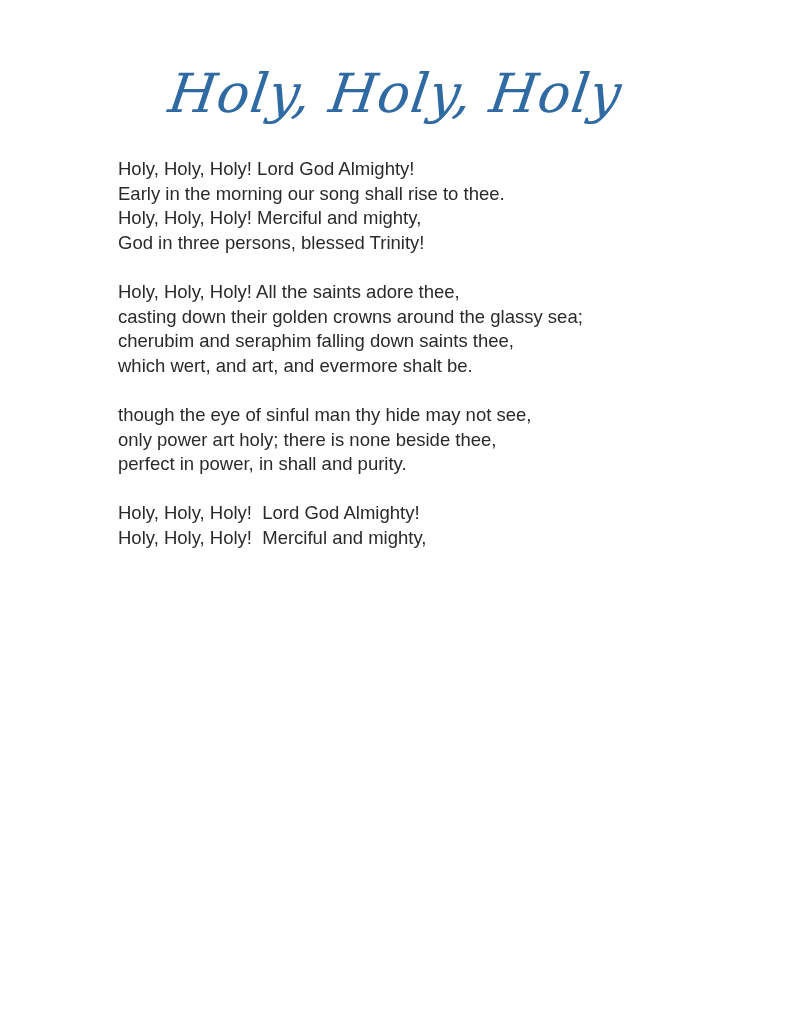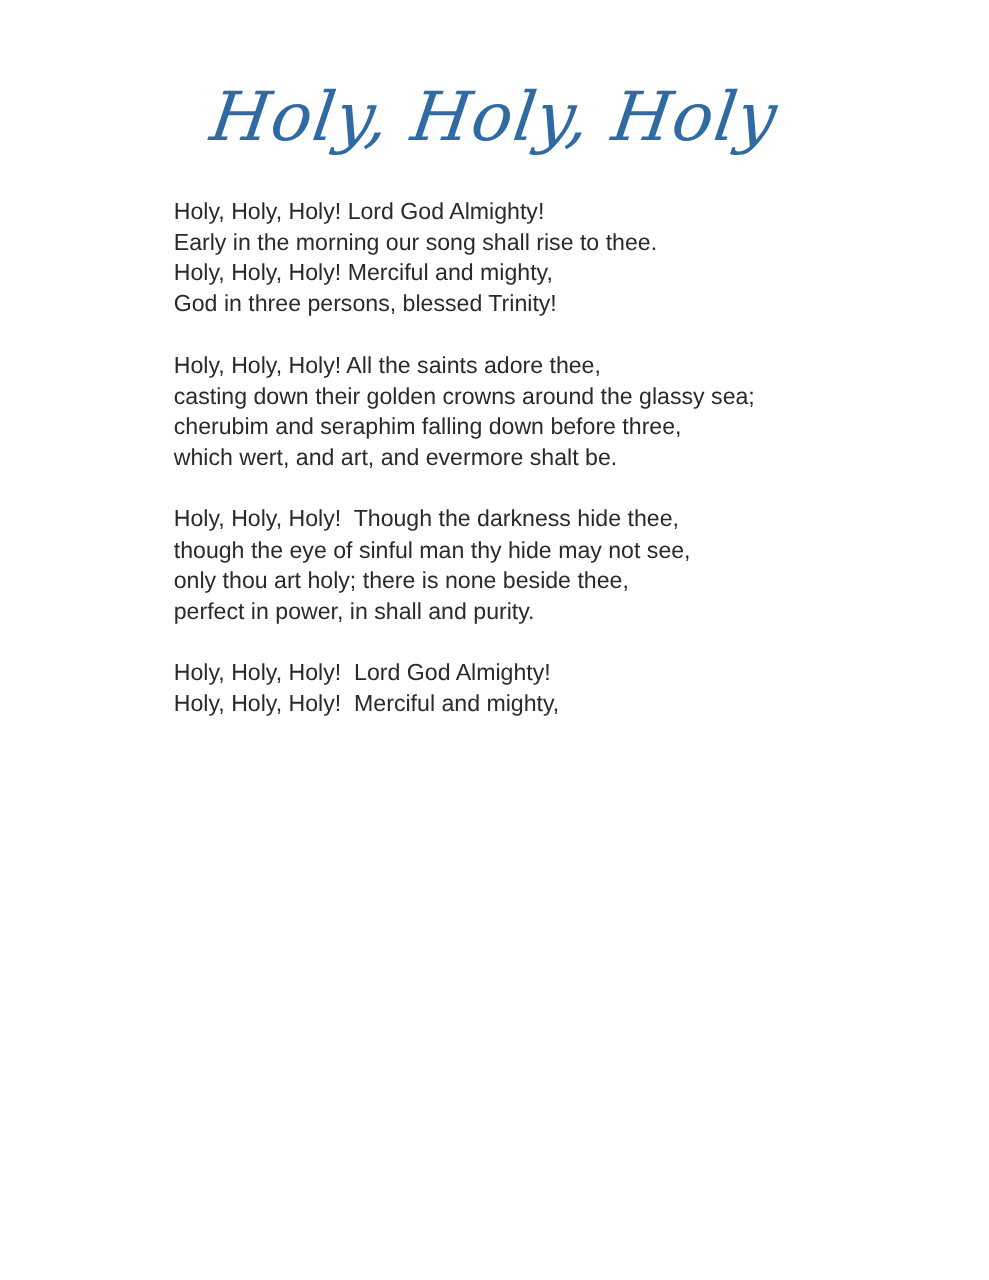--- a/index.html
+++ b/index.html
@@ -9,43 +9,42 @@
       font-family: "DejaVu Serif", serif; font-style: italic;
       font-size: 54px; color: #2f6aa3; letter-spacing: 1px;
       transform: skewX(-8deg);
     }
     .lyrics {
       position: absolute; left: 118px; top: 157px; width: 600px;
       font-family: "Liberation Sans", sans-serif; font-size: 18.5px;
       color: #2a2a2a; line-height: 24.6px;
     }
     .verse { margin: 0 0 24.6px 0; }
-    .line { white-space: pre; display: block; margin-left: 21px; }
+    .line { white-space: pre; display: block; }
   </style>
 </head>
 <body>
 
 <div class="title">Holy, Holy, Holy</div>
 
 <div class="lyrics">
   <div class="verse">
     <span class="line">Holy, Holy, Holy! Lord God Almighty!</span>
     <span class="line">Early in the morning our song shall rise to thee.</span>
     <span class="line">Holy, Holy, Holy! Merciful and mighty,</span>
     <span class="line">God in three persons, blessed Trinity!</span>
   </div>
   <div class="verse">
     <span class="line">Holy, Holy, Holy! All the saints adore thee,</span>
     <span class="line">casting down their golden crowns around the glassy sea;</span>
-    <span class="line">cherubim and seraphim falling down before three,</span>
+    <span class="line">cherubim and seraphim falling down saints thee,</span>
     <span class="line">which wert, and art, and evermore shalt be.</span>
   </div>
   <div class="verse">
-    <span class="line">Holy, Holy, Holy!  Though the darkness hide thee,</span>
     <span class="line">though the eye of sinful man thy hide may not see,</span>
-    <span class="line">only thou art holy; there is none beside thee,</span>
+    <span class="line">only power art holy; there is none beside thee,</span>
     <span class="line">perfect in power, in shall and purity.</span>
   </div>
   <div class="verse">
     <span class="line">Holy, Holy, Holy!  Lord God Almighty!</span>
     <span class="line">Holy, Holy, Holy!  Merciful and mighty,</span>
   </div>
 </div>
 
 </body></html>

